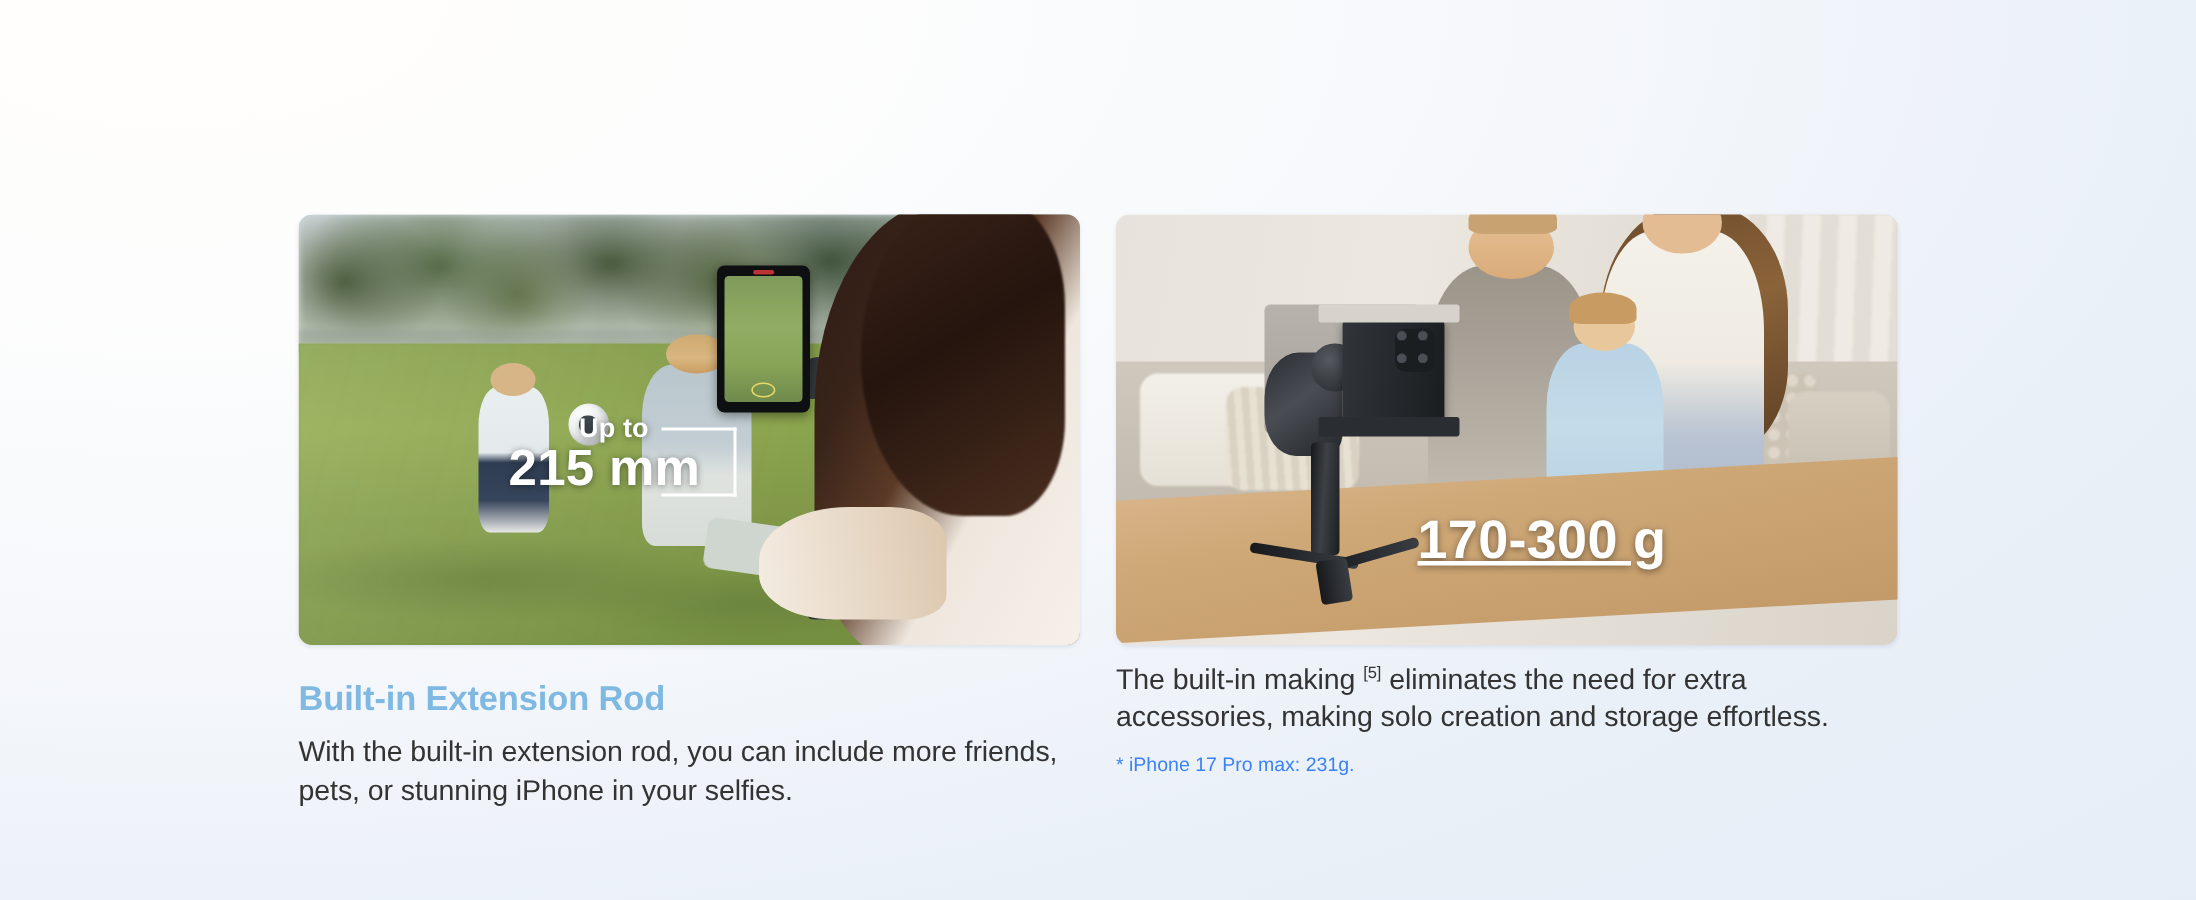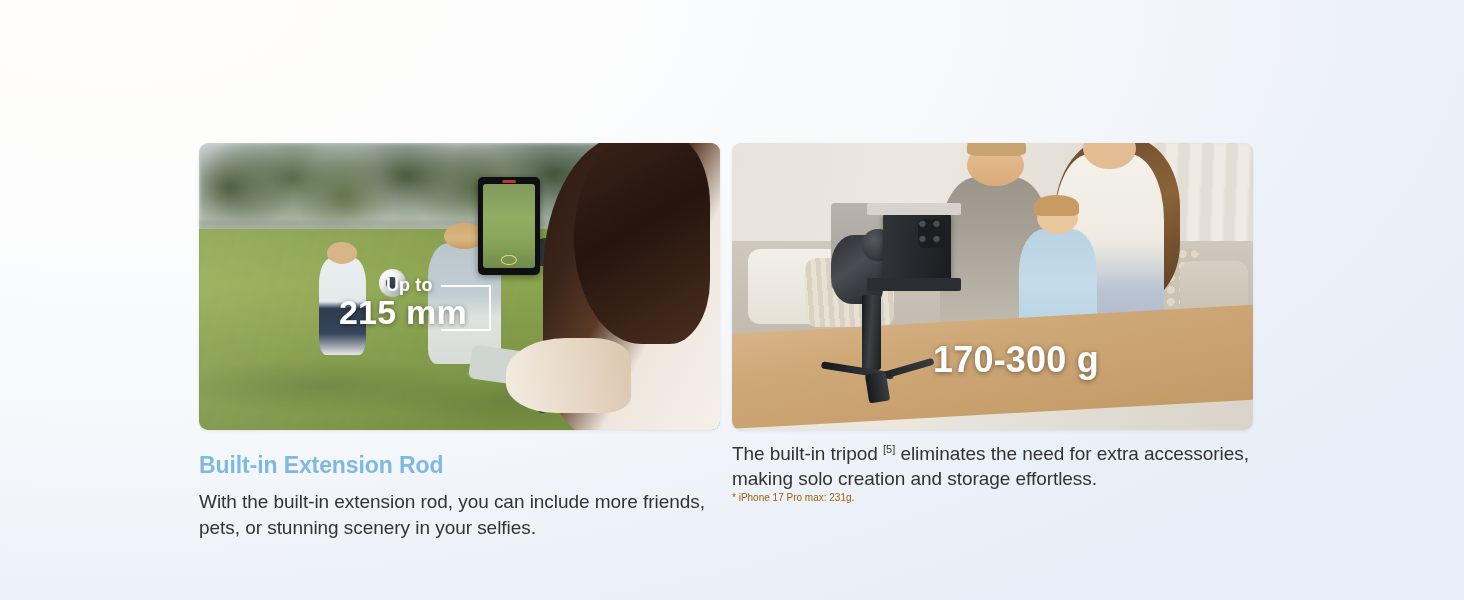--- a/index.html
+++ b/index.html
@@ -4,21 +4,21 @@
 <style>
   * { margin:0; padding:0; box-sizing:border-box; }
   html,body { width:1464px; height:600px; overflow:hidden; }
   body {
     font-family:"Liberation Sans", sans-serif;
     background:
       radial-gradient(130% 150% at 8% 0%, #fffefc 0%, #fdfdfd 22%, #f6f8fb 46%, #eaf0f8 72%, #e6edf7 100%);
   }
   .stage { position:relative; width:1464px; height:600px; }
 
-  .grid { position:absolute; left:199px; top:143px; width:1065px; display:flex; gap:12px; }
+  .grid { position:absolute; left:199px; top:143px; width:1065px; display:flex; gap:24px; }
   .col { width:521px; }
 
   
   .media {
     position:relative; width:521px; height:287px;
     border-radius:9px; overflow:hidden;
     box-shadow:0 1px 3px rgba(40,60,90,.10);
   }
   .scene { position:absolute; inset:0; }
 
@@ -161,33 +161,33 @@
     background:linear-gradient(#b7b3ac,#a6a29b); border-radius:4px; filter:blur(.4px); }
 
   
   .ov { position:absolute; color:#fff; text-shadow:0 1px 5px rgba(0,0,0,.45); line-height:1.05; }
   .ov .small { font-size:18px; font-weight:700; letter-spacing:.1px; }
   .ov .big   { font-size:34px; font-weight:700; letter-spacing:.2px;margin-left:16px; }
   .ov-left  { left:124px; top:133px; }
   .ov-left .small { margin-left:63px; }
   .ov-right { left:185px; top:198px; text-align:left; }
   .ov-right .small { font-size:19px; }
-  .ov-right .big { font-size:36px; }
+  .ov-right .big { font-size:36px;text-decoration:underline; }
 
   
   .cap-h {
     margin-top:22px; font-size:23px; font-weight:700; color:#7fb9e2;
     letter-spacing:-.1px; line-height:1.15;
   }
   .cap-h .sup { font-size:12px; vertical-align:super; font-weight:700; margin-left:3px; }
   .cap-b {
     margin-top:11px; font-size:19px; color:#333333; line-height:1.33; letter-spacing:-.05px;
   }
   .cap-b .sup { font-size:11px; vertical-align:super; }
-  .cap-n { font-size:10px; color:#a16207; }
+  .cap-n { margin-top:10px; font-size:13px; color:#3b82f6; }
 </style>
 </head>
 <body>
 
 <div class="stage">
   <div class="grid">
 
     <div class="col">
       <div class="media">
         <div class="scene">
@@ -214,21 +214,21 @@
         </div>
         <div class="ov ov-left">
           <div class="small">Up to</div>
           <div class="big">215 mm</div>
         </div>
       </div>
       <div class="cap-h">
         <span>Built-in Extension Rod</span>
       </div>
       <div class="cap-b">
-        <span>With the built-in extension rod, you can include more friends, pets, or stunning scenery in your selfies.</span>
+        <span>With the built-in extension rod, you can include more friends, pets, or stunning iPhone in your selfies.</span>
       </div>
     </div>
 
     <div class="col">
       <div class="media">
         <div class="scene">
           <div class="wall"></div>
           <div class="curtain"></div>
           <div class="sofa"></div>
           <div class="cush a"></div>
@@ -252,19 +252,19 @@
           <div class="tripod-col"></div>
           <div class="tripod-leg tl1"></div>
           <div class="tripod-leg tl2"></div>
           <div class="tripod-leg tl3"></div>
         </div>
         <div class="ov ov-right">
           <div class="big">170-300 g</div>
         </div>
       </div>
       <div class="cap-b">
-        <span>The built-in tripod </span><span class="sup">[5]</span><span> eliminates the need for extra accessories, making solo creation and storage effortless.</span>
+        <span>The built-in making </span><span class="sup">[5]</span><span> eliminates the need for extra accessories, making solo creation and storage effortless.</span>
       </div>
       <div class="cap-n">* iPhone 17 Pro max: 231g.</div>
     </div>
 
   </div>
 </div>
 
 </body></html>

